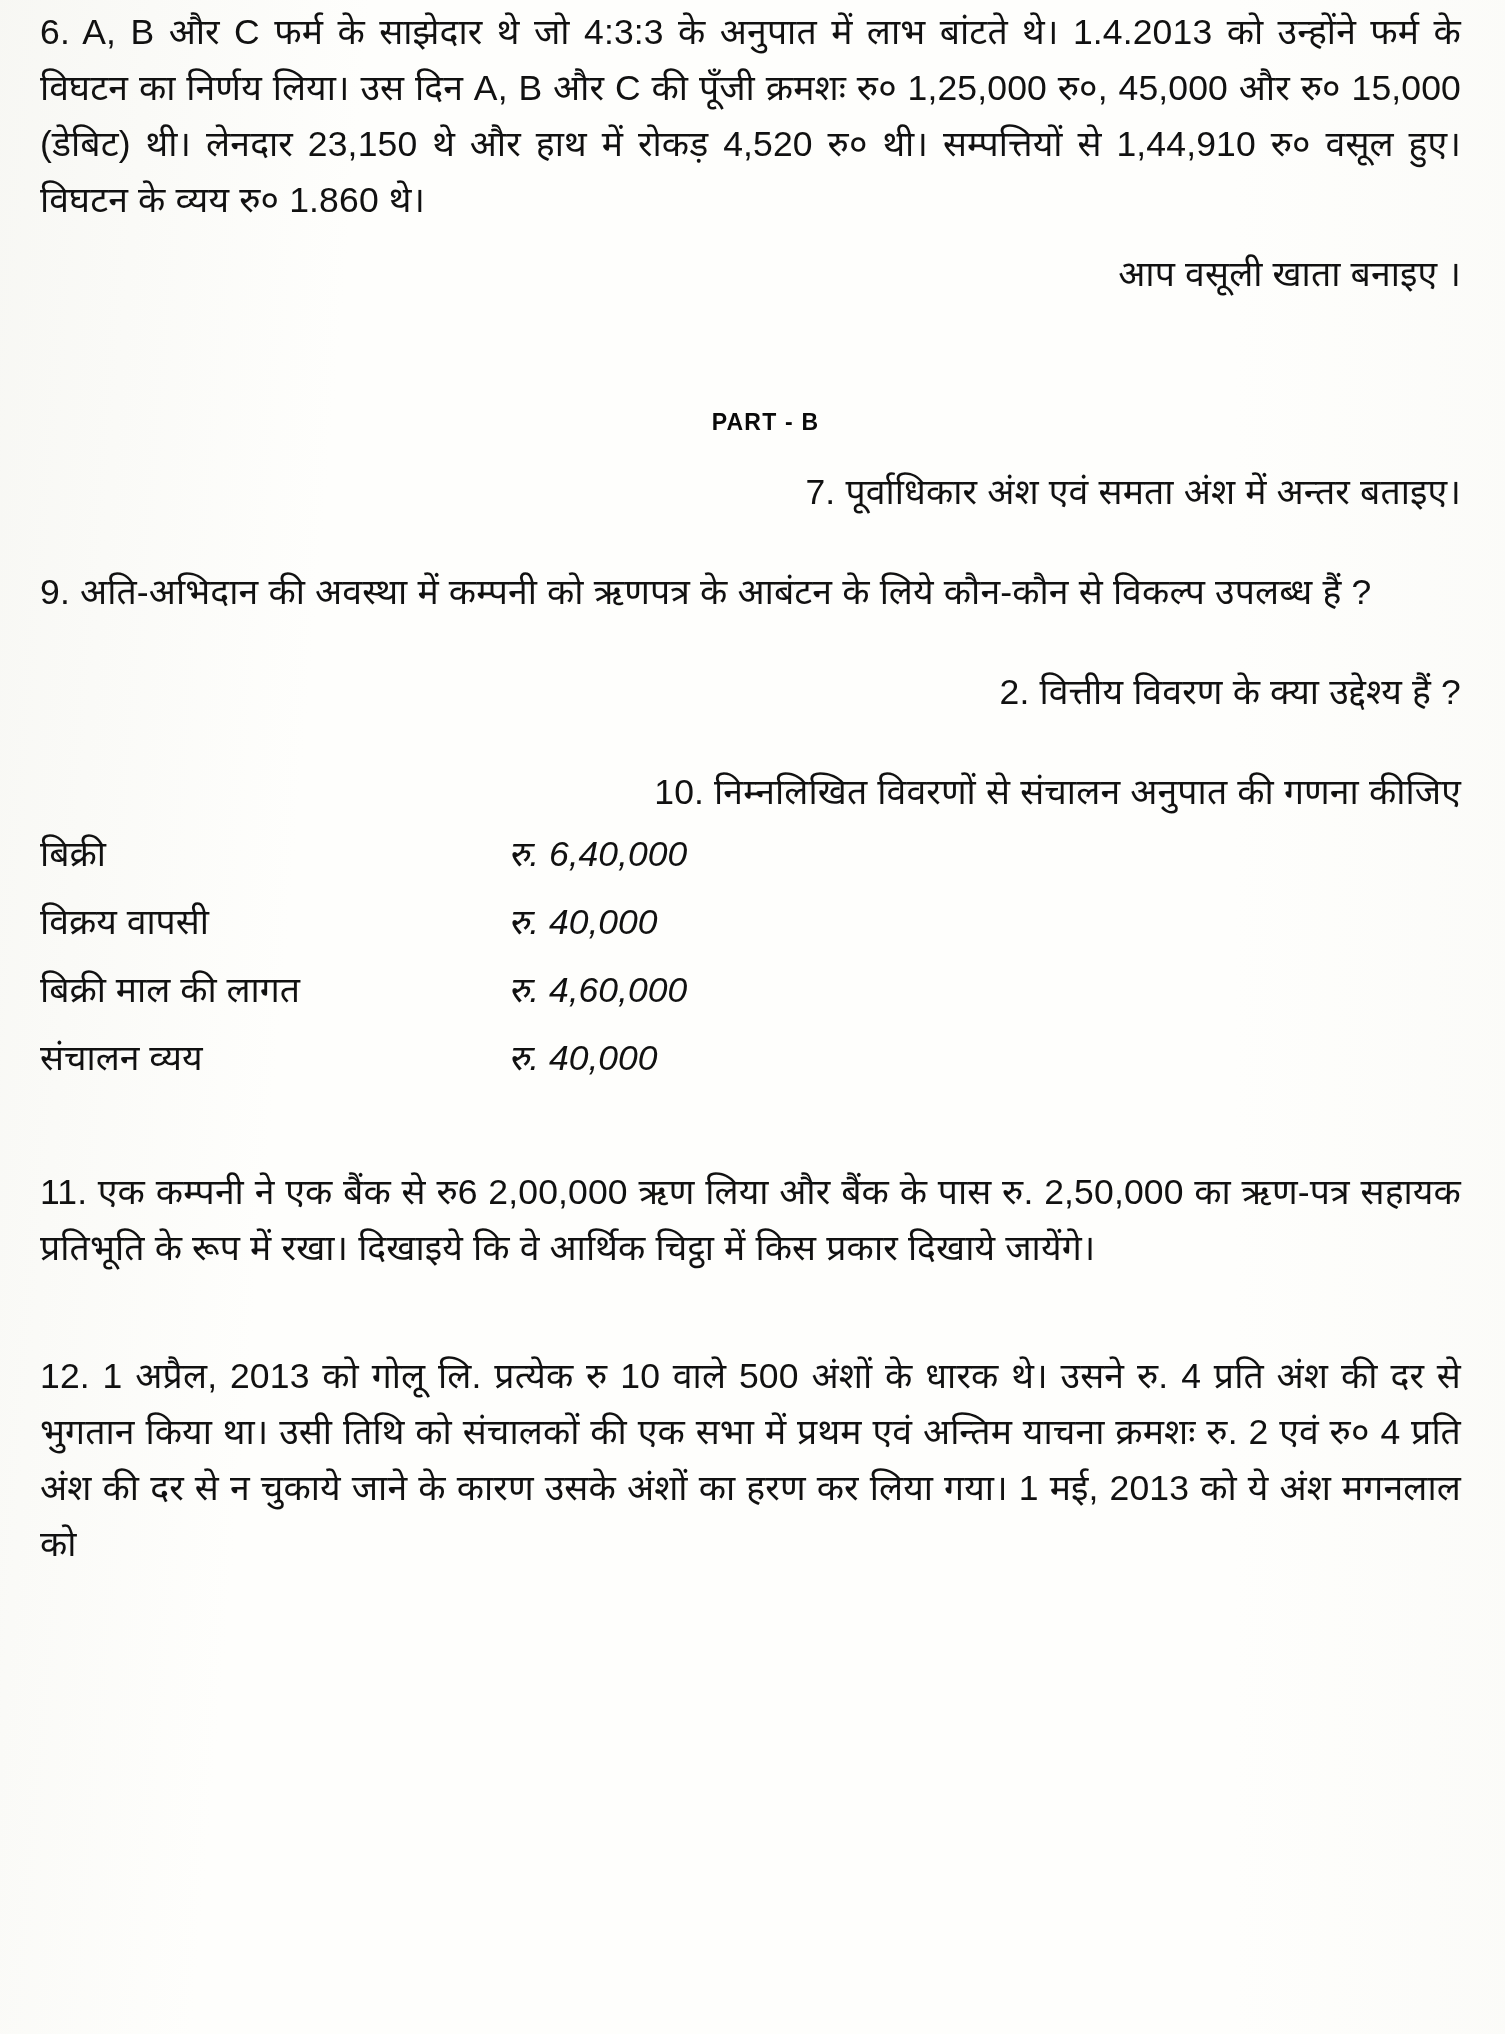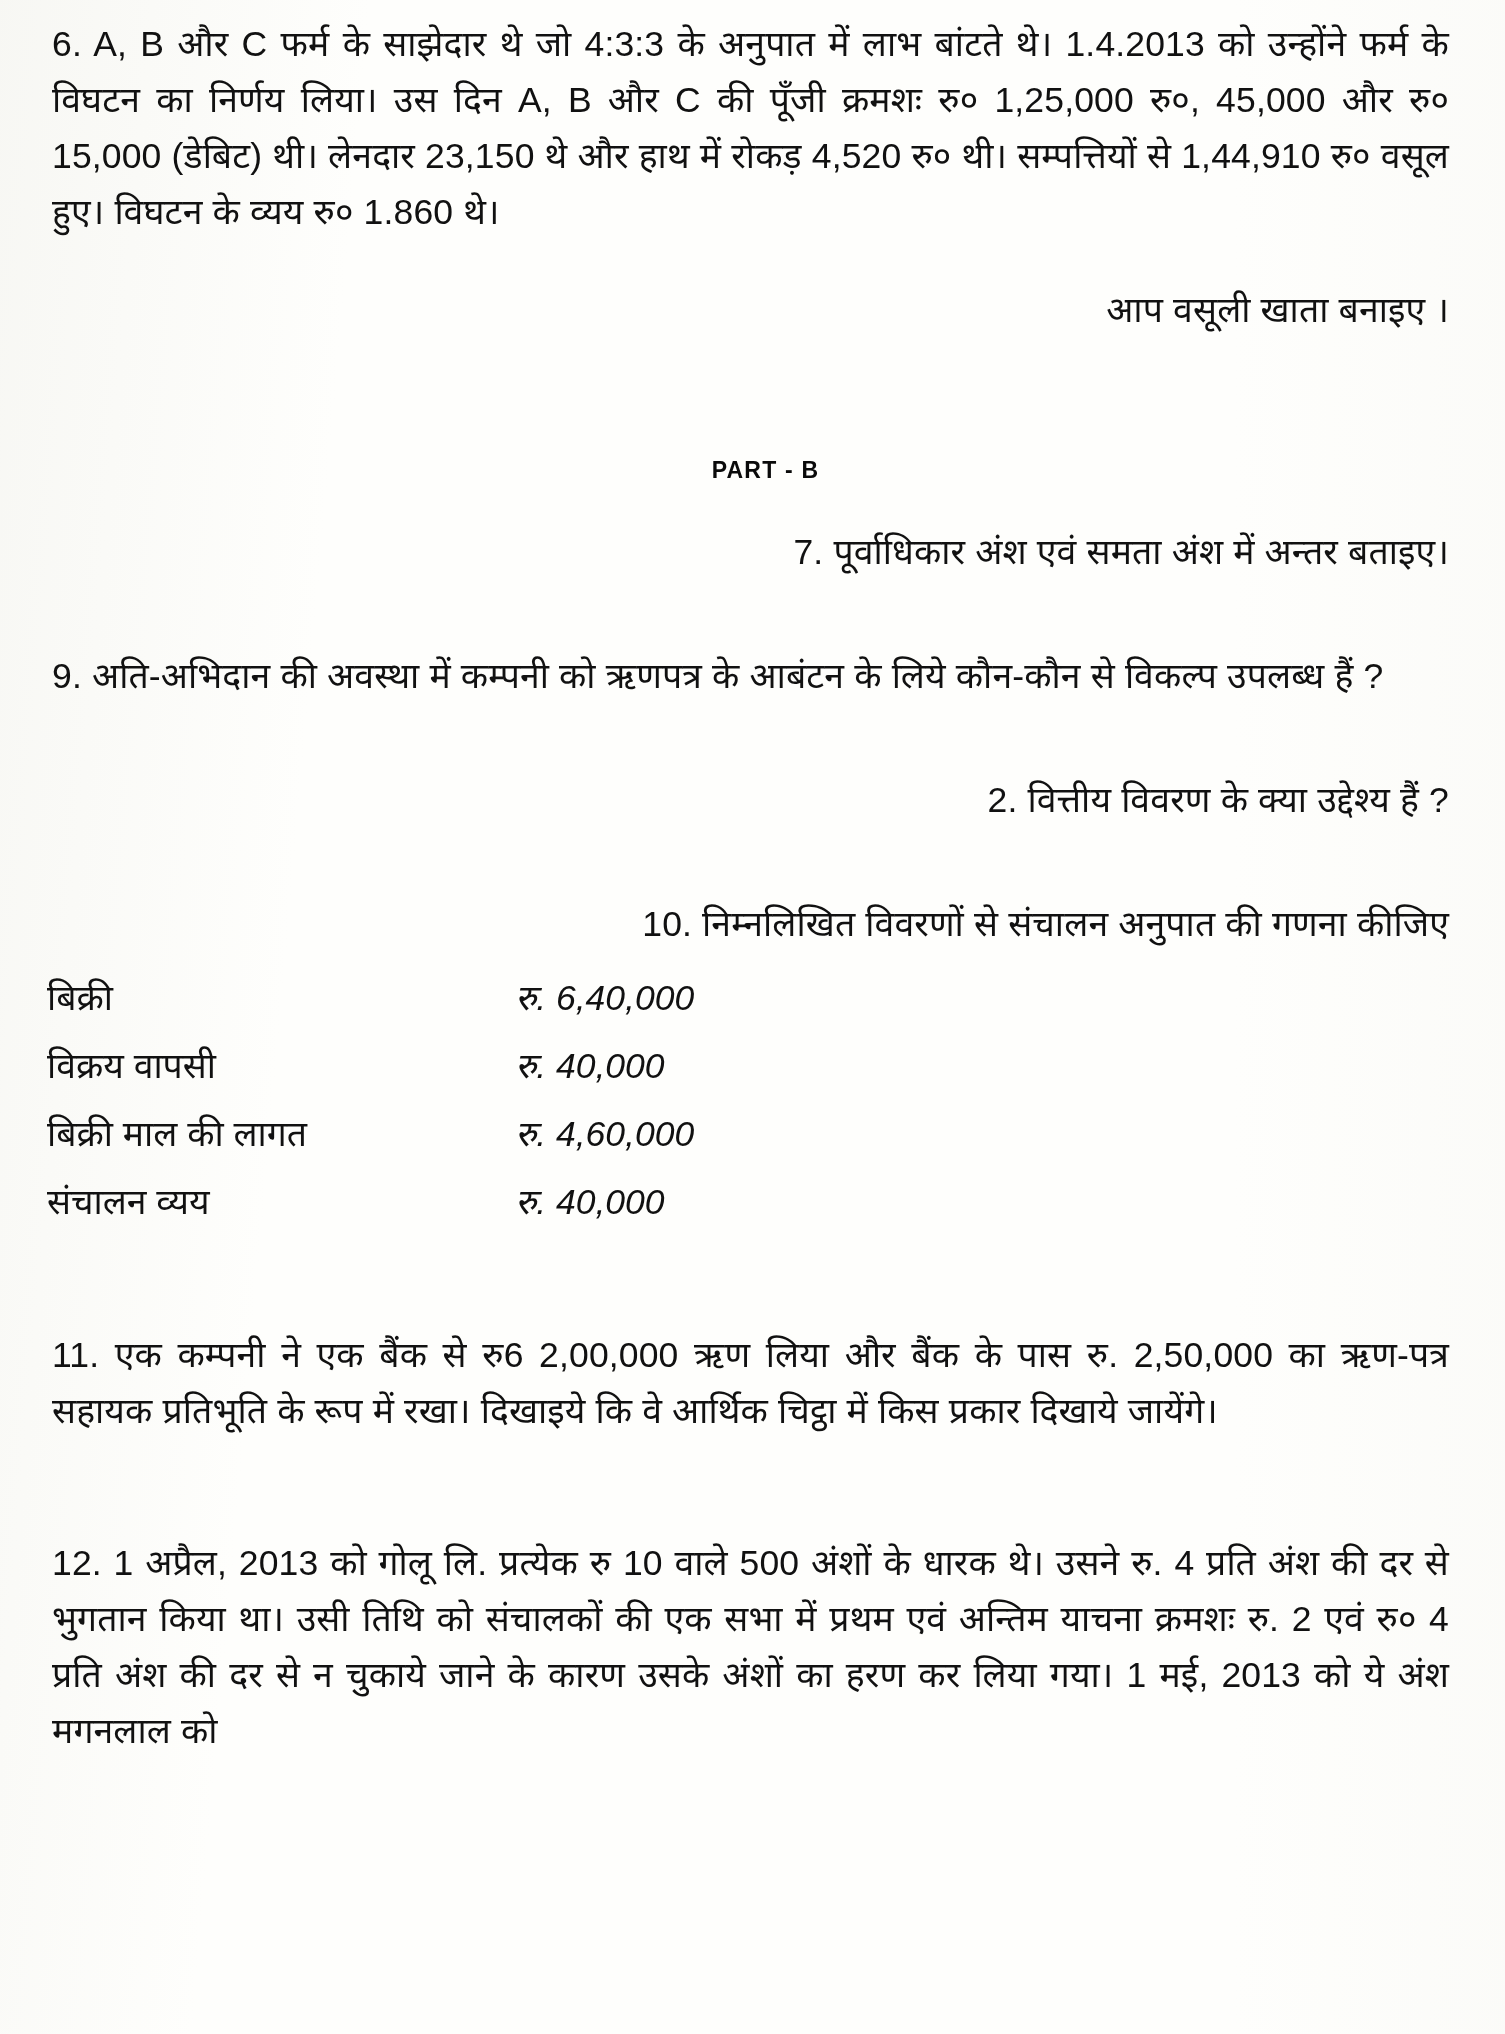--- a/index.html
+++ b/index.html
@@ -28,21 +28,21 @@
   }
   .doc {
     padding-top: 4px;
   }
   .para {
     font-size: 35.5px;
     line-height: 56px;
     letter-spacing: 0.15px;
     text-align: justify;
     text-justify: inter-word;
-    margin: 12px;
+    margin: 0;
     color: #111;
   }
   .para.nojust {
     text-align: right;
   }
   .gap-sm { height: 18px; }
   .gap-md { height: 44px; }
   .gap-lg { height: 72px; }
   .gap-xl { height: 96px; }
 
@@ -52,21 +52,21 @@
     font-weight: bold;
     letter-spacing: 1.2px;
     line-height: 48px;
     padding-left: 30px;
     color: #0a0a0a;
   }
 
   .ratio-table {
     width: 100%;
     border-collapse: collapse;
-    margin: 7px;
+    margin: 0;
   }
   .ratio-table td {
     font-size: 35.5px;
     line-height: 56px;
     padding: 6px 0 6px 0;
     vertical-align: top;
     color: #111;
   }
   .ratio-table td.label { width: 460px; }
   .ratio-table td.value { width: auto; padding-left: 8px; font-style: italic; }

